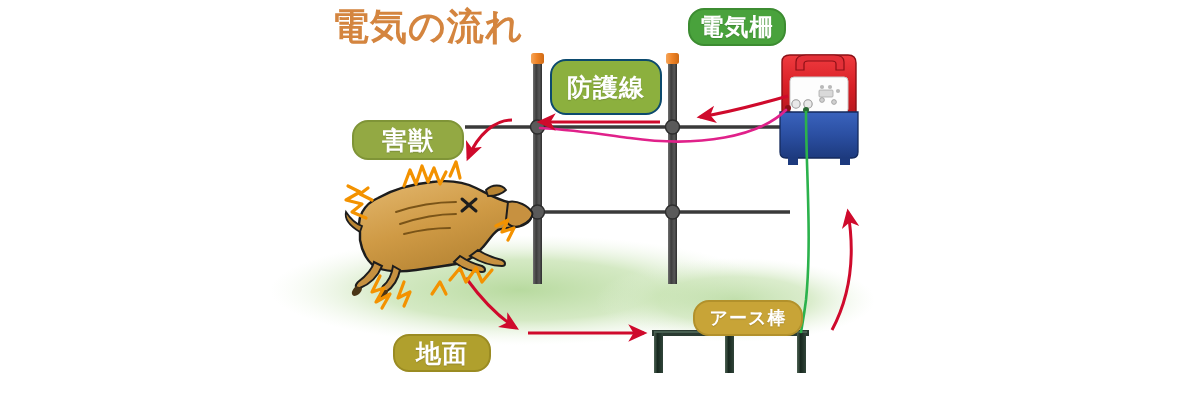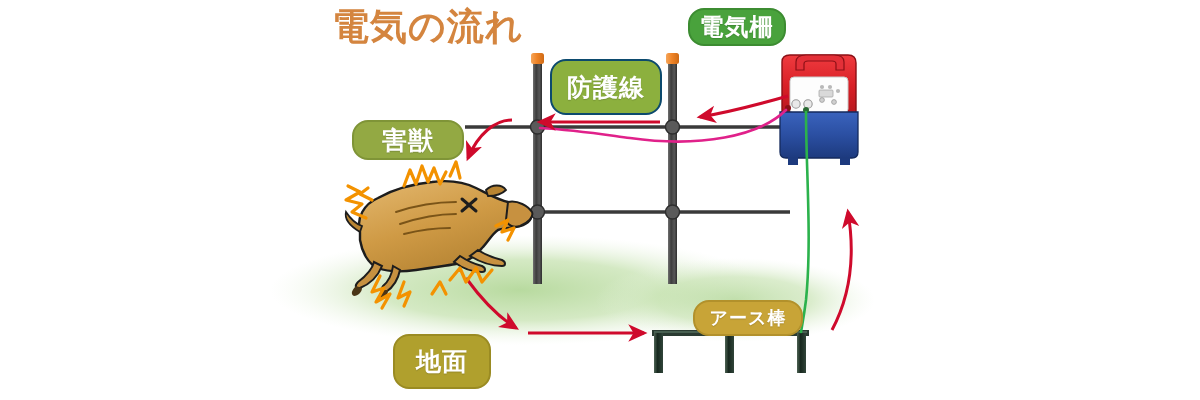--- a/index.html
+++ b/index.html
@@ -69,21 +69,21 @@
   }
   .badge-pest {
     left: 352px; top: 120px;
     width: 112px; height: 40px;
     font-size: 25px;
     background: #93a943;
     border: 2px solid #7f9437;
   }
   .badge-ground {
     left: 393px; top: 334px;
-    width: 98px; height: 55px;
+    width: 98px; height: 38px;
     font-size: 25px;
     background: #b0a02d;
     border: 2px solid #9a8b22;
   }
   .badge-earthrod {
     left: 693px; top: 288px;
     width: 110px; height: 36px;
     font-size: 18px;
     background: #c8a437;
     border: 2px solid #b2912b;

